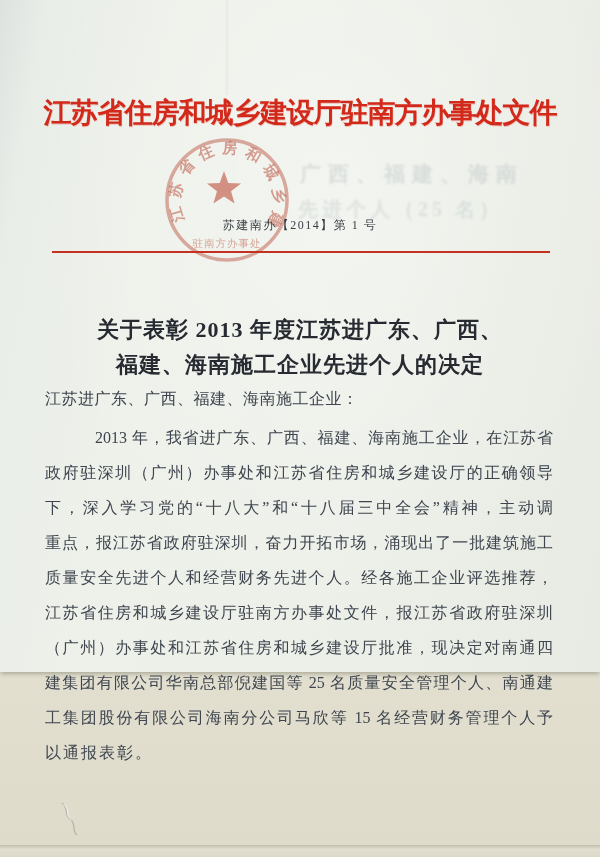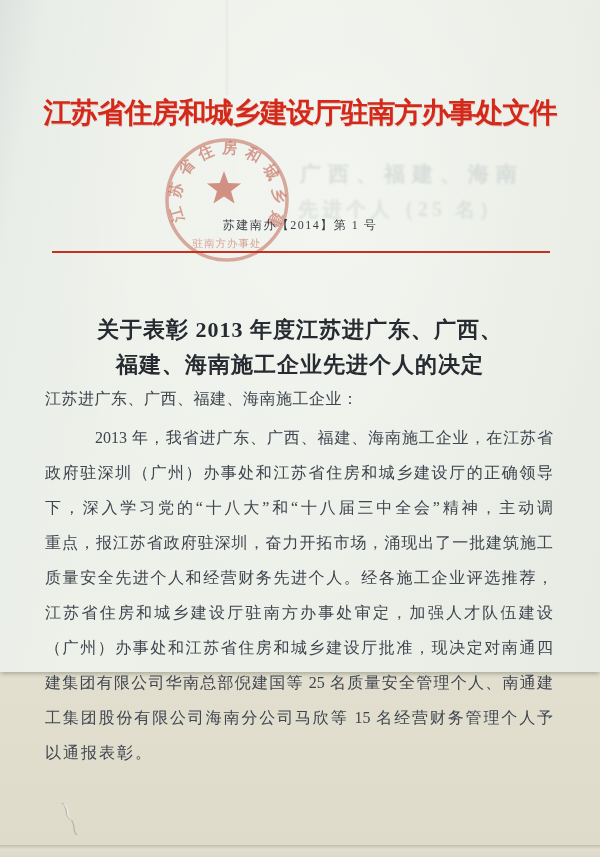--- a/index.html
+++ b/index.html
@@ -118,21 +118,21 @@
     </div>
 
     <div class="salutation">江苏进广东、广西、福建、海南施工企业：</div>
 
     <div class="body-block">
       <div class="jline indent">2013 年，我省进广东、广西、福建、海南施工企业，在江苏省</div>
       <div class="jline">政府驻深圳（广州）办事处和江苏省住房和城乡建设厅的正确领导</div>
       <div class="jline">下，深入学习党的“十八大”和“十八届三中全会”精神，主动调</div>
       <div class="jline">重点，报江苏省政府驻深圳，奋力开拓市场，涌现出了一批建筑施工</div>
       <div class="jline">质量安全先进个人和经营财务先进个人。经各施工企业评选推荐，</div>
-      <div class="jline">江苏省住房和城乡建设厅驻南方办事处审定，加强人才队伍建设</div>
+      <div class="jline">江苏省住房和城乡建设厅驻南方办事处文件，报江苏省政府驻深圳</div>
       <div class="jline">（广州）办事处和江苏省住房和城乡建设厅批准，现决定对南通四</div>
       <div class="jline">建集团有限公司华南总部倪建国等 25 名质量安全管理个人、南通建</div>
       <div class="jline">工集团股份有限公司海南分公司马欣等 15 名经营财务管理个人予</div>
       <div class="jline lastline">以通报表彰。</div>
     </div>
 
     <svg class="crease-svg" width="28" height="40" viewBox="0 0 28 40">
       <path d="M4,3 C12,9 5,14 12,19 C19,24 13,30 19,35" fill="none" stroke="rgba(150,156,150,0.55)" stroke-width="1.4"></path>
       <path d="M5.5,4 C13,10 6.5,15 13.5,20" fill="none" stroke="rgba(255,255,255,0.8)" stroke-width="1"></path>
     </svg>

